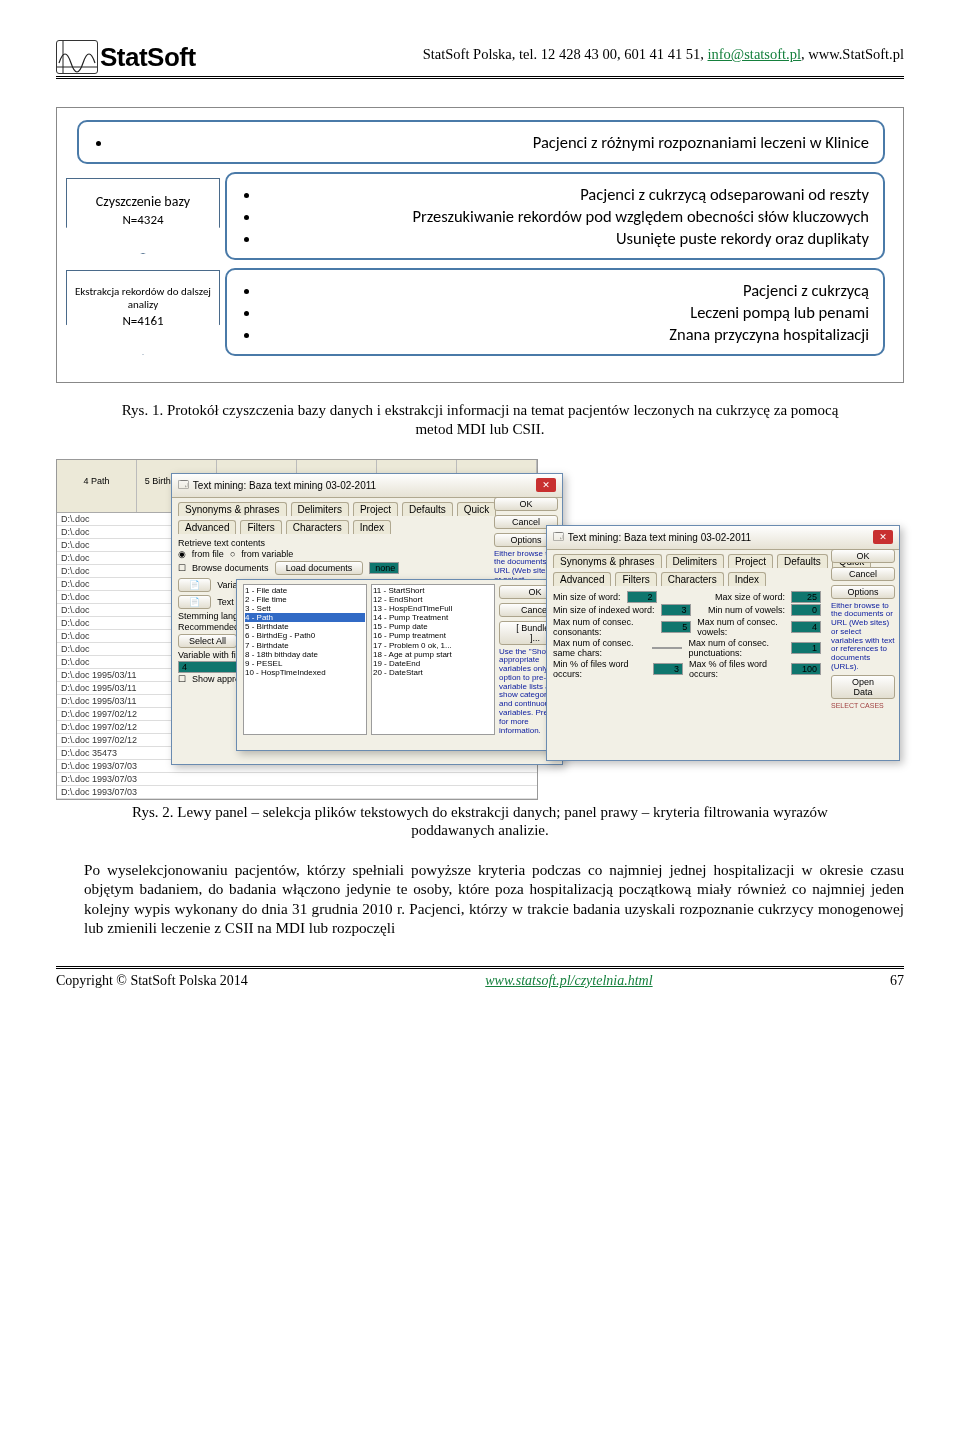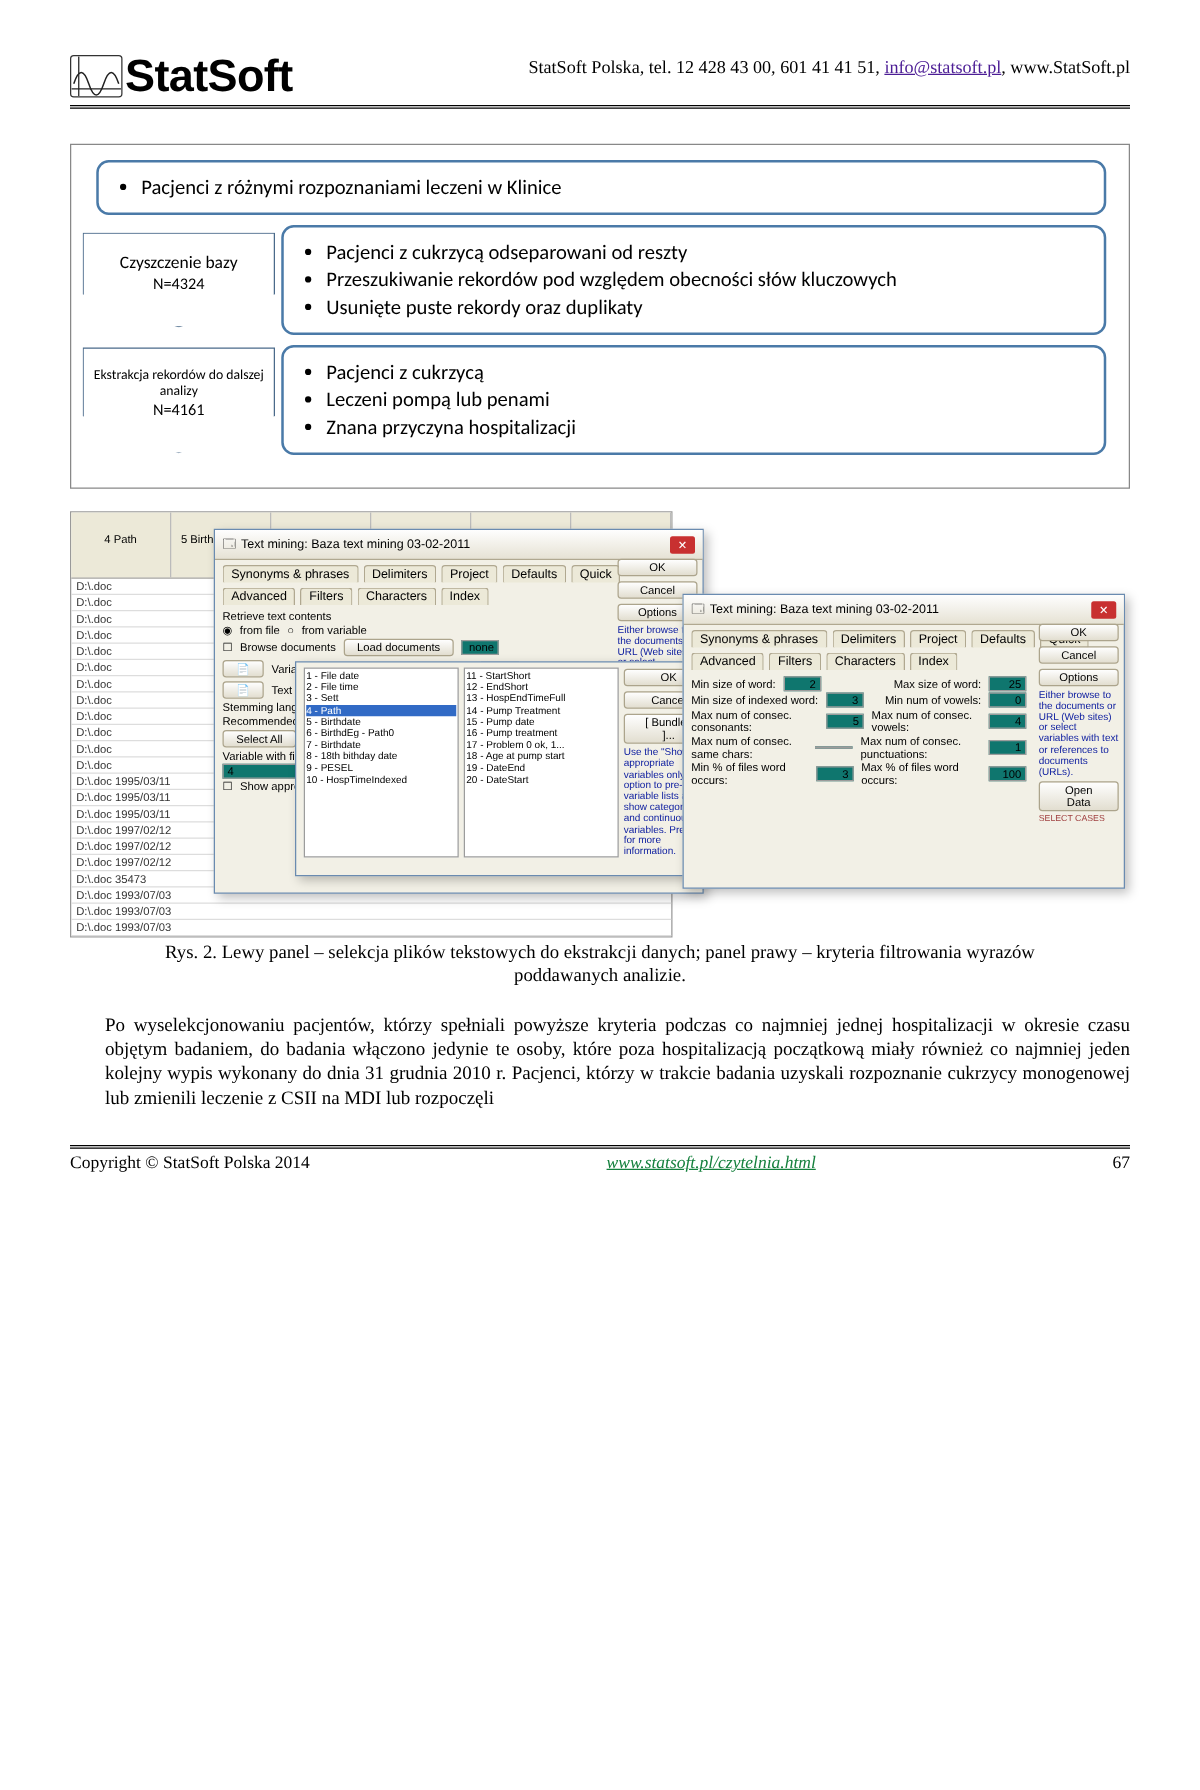--- a/index.html
+++ b/index.html
@@ -27,31 +27,31 @@
     width: 40px;
     height: 32px;
     border: 1px solid #333;
     border-radius: 3px;
     position: relative;
     overflow: hidden;
   }
   .logo-wave svg { width: 100%; height: 100%; }
   .logo-text {
     font-family: Arial, sans-serif;
-    font-size: 36px;
+    font-size: 26px;
     font-weight: bold;
     letter-spacing: -0.5px;
   }
   .header-contact {
     flex: 1;
     text-align: right;
     font-size: 14.5px;
     padding-top: 6px;
   }
-  .header-contact a { color: #4c1d95; }
+  .header-contact a { color: #15803d; }
 
   
   .flowchart {
     border: 1px solid #888;
     padding: 12px 18px 18px 12px;
     margin-bottom: 18px;
   }
   .flow-row {
     display: flex;
     align-items: stretch;
@@ -80,20 +80,21 @@
     flex: 1;
     margin-left: 8px;
     border: 2px solid #4a7aa8;
     border-radius: 10px;
     padding: 8px 14px;
     font-family: "Calibri", Arial, sans-serif;
     font-size: 16.5px;
     display: flex;
     flex-direction: column;
     justify-content: center;
+    text-align: right;
   }
   .flow-card ul { margin: 0; padding-left: 20px; }
   .flow-card li { margin: 2px 0; }
 
   .caption {
     font-size: 15px;
     text-align: center;
     margin: 6px 60px 20px 60px;
     line-height: 1.25;
   }
@@ -262,20 +263,21 @@
       <div class="flow-card">
           <ul>
         <li>Pacjenci z cukrzycą</li>
         <li>Leczeni pompą lub penami</li>
         <li>Znana przyczyna hospitalizacji</li>
       </ul>
         </div>
     </div>
   </div>
 
+  <div class="caption">Rys. 1. Protokół czyszczenia bazy danych i ekstrakcji informacji na temat pacjentów leczonych na cukrzycę za pomocą metod MDI lub CSII.</div>
 
   <div class="shots">
 
     <div class="spreadsheet">
       <div class="ss-head">
         <div>4
 Path</div>
         <div>5
 Birthdate date</div>
         <div>6

